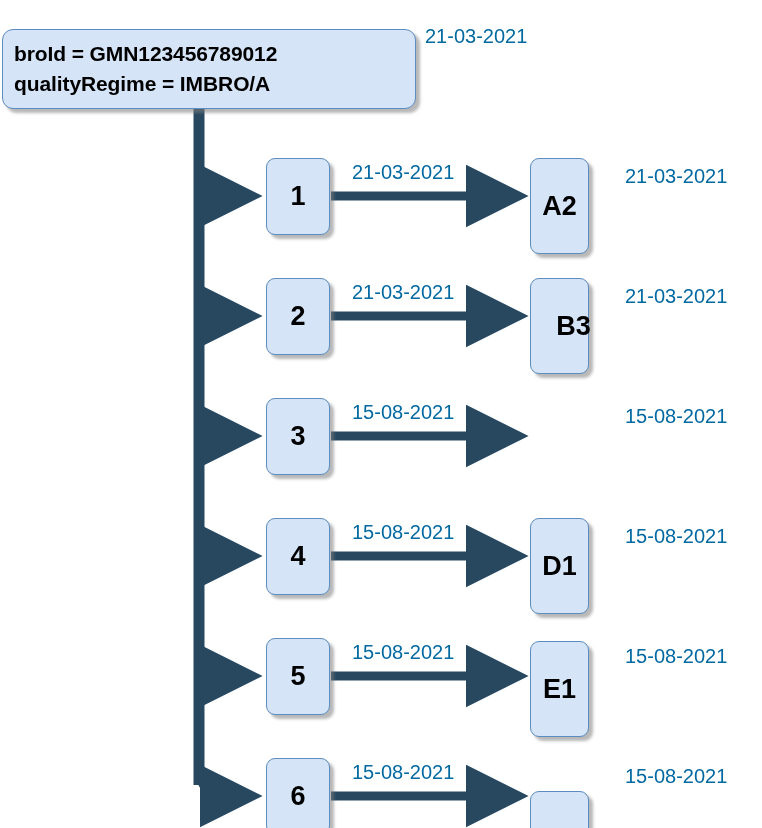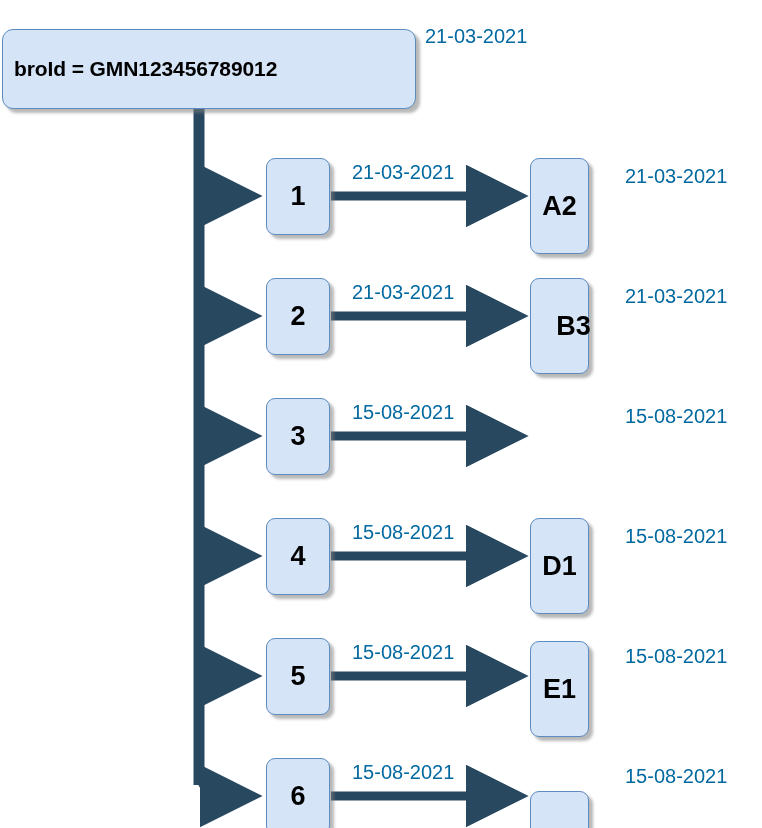--- a/index.html
+++ b/index.html
@@ -123,20 +123,21 @@
     <path d="M331,181 L516,181" stroke="#284860" stroke-width="9" fill="none" marker-end="url(#arrowhead)"></path>
     <path d="M331,301 L516,301" stroke="#284860" stroke-width="9" fill="none" marker-end="url(#arrowhead)"></path>
     <path d="M331,421 L516,421" stroke="#284860" stroke-width="9" fill="none" marker-end="url(#arrowhead)"></path>
     <path d="M331,541 L516,541" stroke="#284860" stroke-width="9" fill="none" marker-end="url(#arrowhead)"></path>
     <path d="M331,661 L516,661" stroke="#284860" stroke-width="9" fill="none" marker-end="url(#arrowhead)"></path>
     <path d="M331,781 L516,781" stroke="#284860" stroke-width="9" fill="none" marker-end="url(#arrowhead)"></path>
   </svg>
 
   <div class="node" id="root-node">
     <div class="root-line">broId = GMN123456789012</div>
+    <div class="root-line">qualityRegime = IMBRO/A</div>
   </div>
   <div class="label label-root-date" style="left:425px; top:10px;">21-03-2021</div>
 
   <div class="node node-num" style="left:266px; top:143px;">
     <span>1</span>
   </div>
   <div class="label label-edge" style="left:352px; top:146px;">21-03-2021</div>
   <div class="node node-code" style="left:530px; top:143px;">
     <span>A2</span>
   </div>

